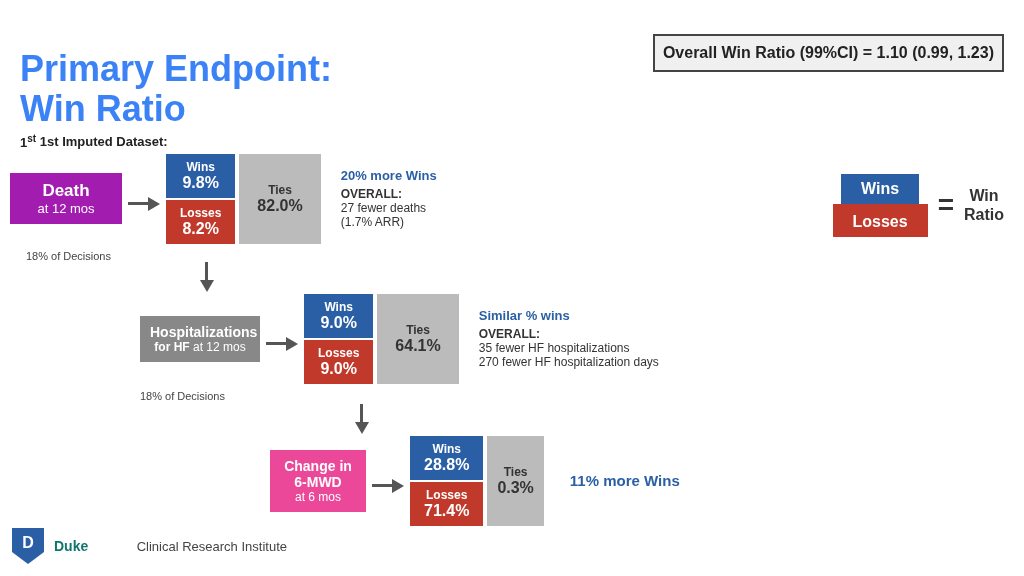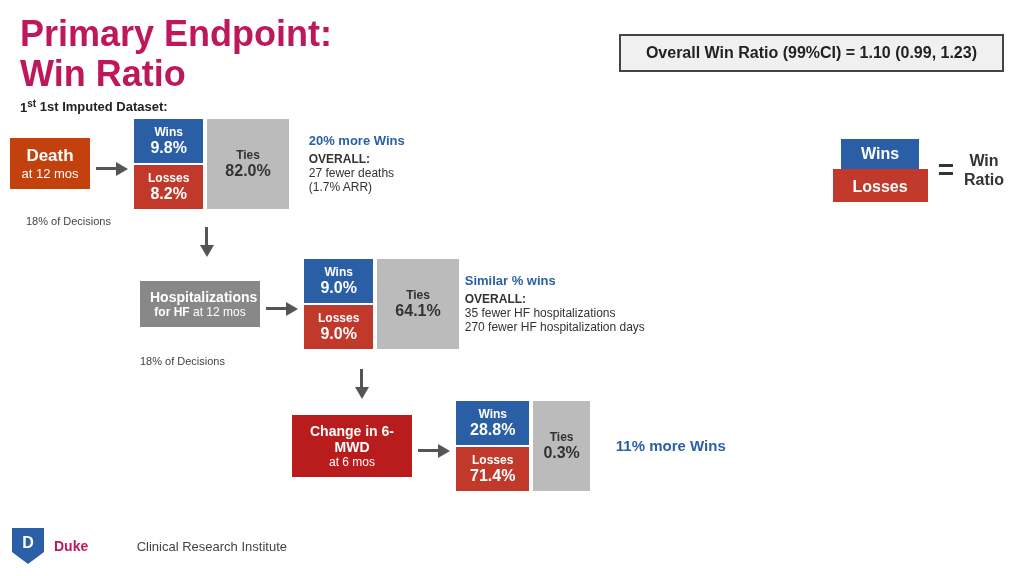--- a/index.html
+++ b/index.html
@@ -15,27 +15,28 @@
     
     .header {
       display: flex;
       align-items: flex-start;
       justify-content: space-between;
       padding: 14px 20px 0 20px;
     }
     .title {
       font-size: 36px;
       font-weight: bold;
-      color: #be185d;
+      color: #3b82f6;
       line-height: 1.1;
+      margin-top: 35px;
     }
     .overall-box {
       background: #f0f0f0;
       border: 2px solid #444;
-      padding: 8px 25px;
+      padding: 8px 8px;
       font-size: 16px;
       font-weight: bold;
       color: #222;
       margin-top: 8px;
       white-space: nowrap;
     }
     .logo {
       display: flex;
       align-items: center;
       gap: 6px;
@@ -55,27 +56,27 @@
     
     .dataset-label {
       font-size: 13px;
       font-weight: bold;
       color: #222;
       padding-left: 20px;
       margin-top: 4px;
     }
     .dataset-label sup { font-size: 10px; }
     .death-box {
-      background: #c2410c;
+      background: #a21caf;
       color: white;
       font-weight: bold;
       font-size: 14px;
       padding: 8px 1px;
       text-align: center;
-      width: 80px;
+      width: 112px;
     }
     .death-box .death-title { font-size: 17px; font-weight: bold; }
     .death-box .death-sub { font-size: 13px; font-weight: normal; }
 
     
     .arrow-right {
       display: flex;
       align-items: center;
       margin-top: 10px;
     }
@@ -153,28 +154,27 @@
       font-size: 13px;
       padding: 8px 10px;
       text-align: center;
       width: 120px;
     }
     .hf-box .hf-title { font-size: 14px; font-weight: bold; }
     .hf-box .hf-sub { font-size: 12px; font-weight: normal; text-align: center; }
 
     
     .mwd-box {
-      background: #b91c1c;
+      background: #ec4899;
       color: white;
       font-weight: bold;
       font-size: 13px;
       padding: 8px 10px;
       text-align: center;
-      width: 120px;
-      margin-left: 22px;
+      width: 96px;
     }
 
     
     .annotation-wins {
       color: #2a5fa5;
       font-weight: bold;
       font-size: 13px;
       text-align: left;
     }
     .annotation-overall {
@@ -358,21 +358,21 @@
           <div class="box-label">Losses</div>
           <div class="box-pct">9.0%</div>
         </div>
       </div>
       <div class="ties-box">
         <div class="box-label">Ties</div>
         <div class="box-pct">64.1%</div>
       </div>
     </div>
 
-    <div style="">
+    <div style="margin-left: 14px;">
       <div class="annotation-similar">Similar % wins</div>
       <div class="annotation-overall" style="margin-top:4px;">
         <strong>OVERALL:</strong><br>
         <span>35 fewer HF hospitalizations</span><br>
         <span>270 fewer HF hospitalization days</span>
       </div>
     </div>
   </div>
 
   <div style="margin-left: 130px; margin-top: 2px;">
@@ -439,16 +439,16 @@
 </div>
 
 <div class="duke-logo">
   <div style="width:36px; height:40px; position:relative;">
     <svg width="36" height="40" viewBox="0 0 36 40">
       <path d="M2,2 L34,2 L34,26 L18,38 L2,26 Z" fill="#2a5fa5"></path>
       <text x="18" y="22" text-anchor="middle" fill="white" font-size="16" font-weight="bold">D</text>
     </svg>
   </div>
   <div>
-    <span style="color:#be185d; font-weight:bold; font-size:14px;">Duke</span>
+    <span style="color:#0f766e; font-weight:bold; font-size:14px;">Duke</span>
     <span style="color:#444; font-size:13px;margin-left:44px;">Clinical Research Institute</span>
   </div>
 </div>
 
 </body></html>

